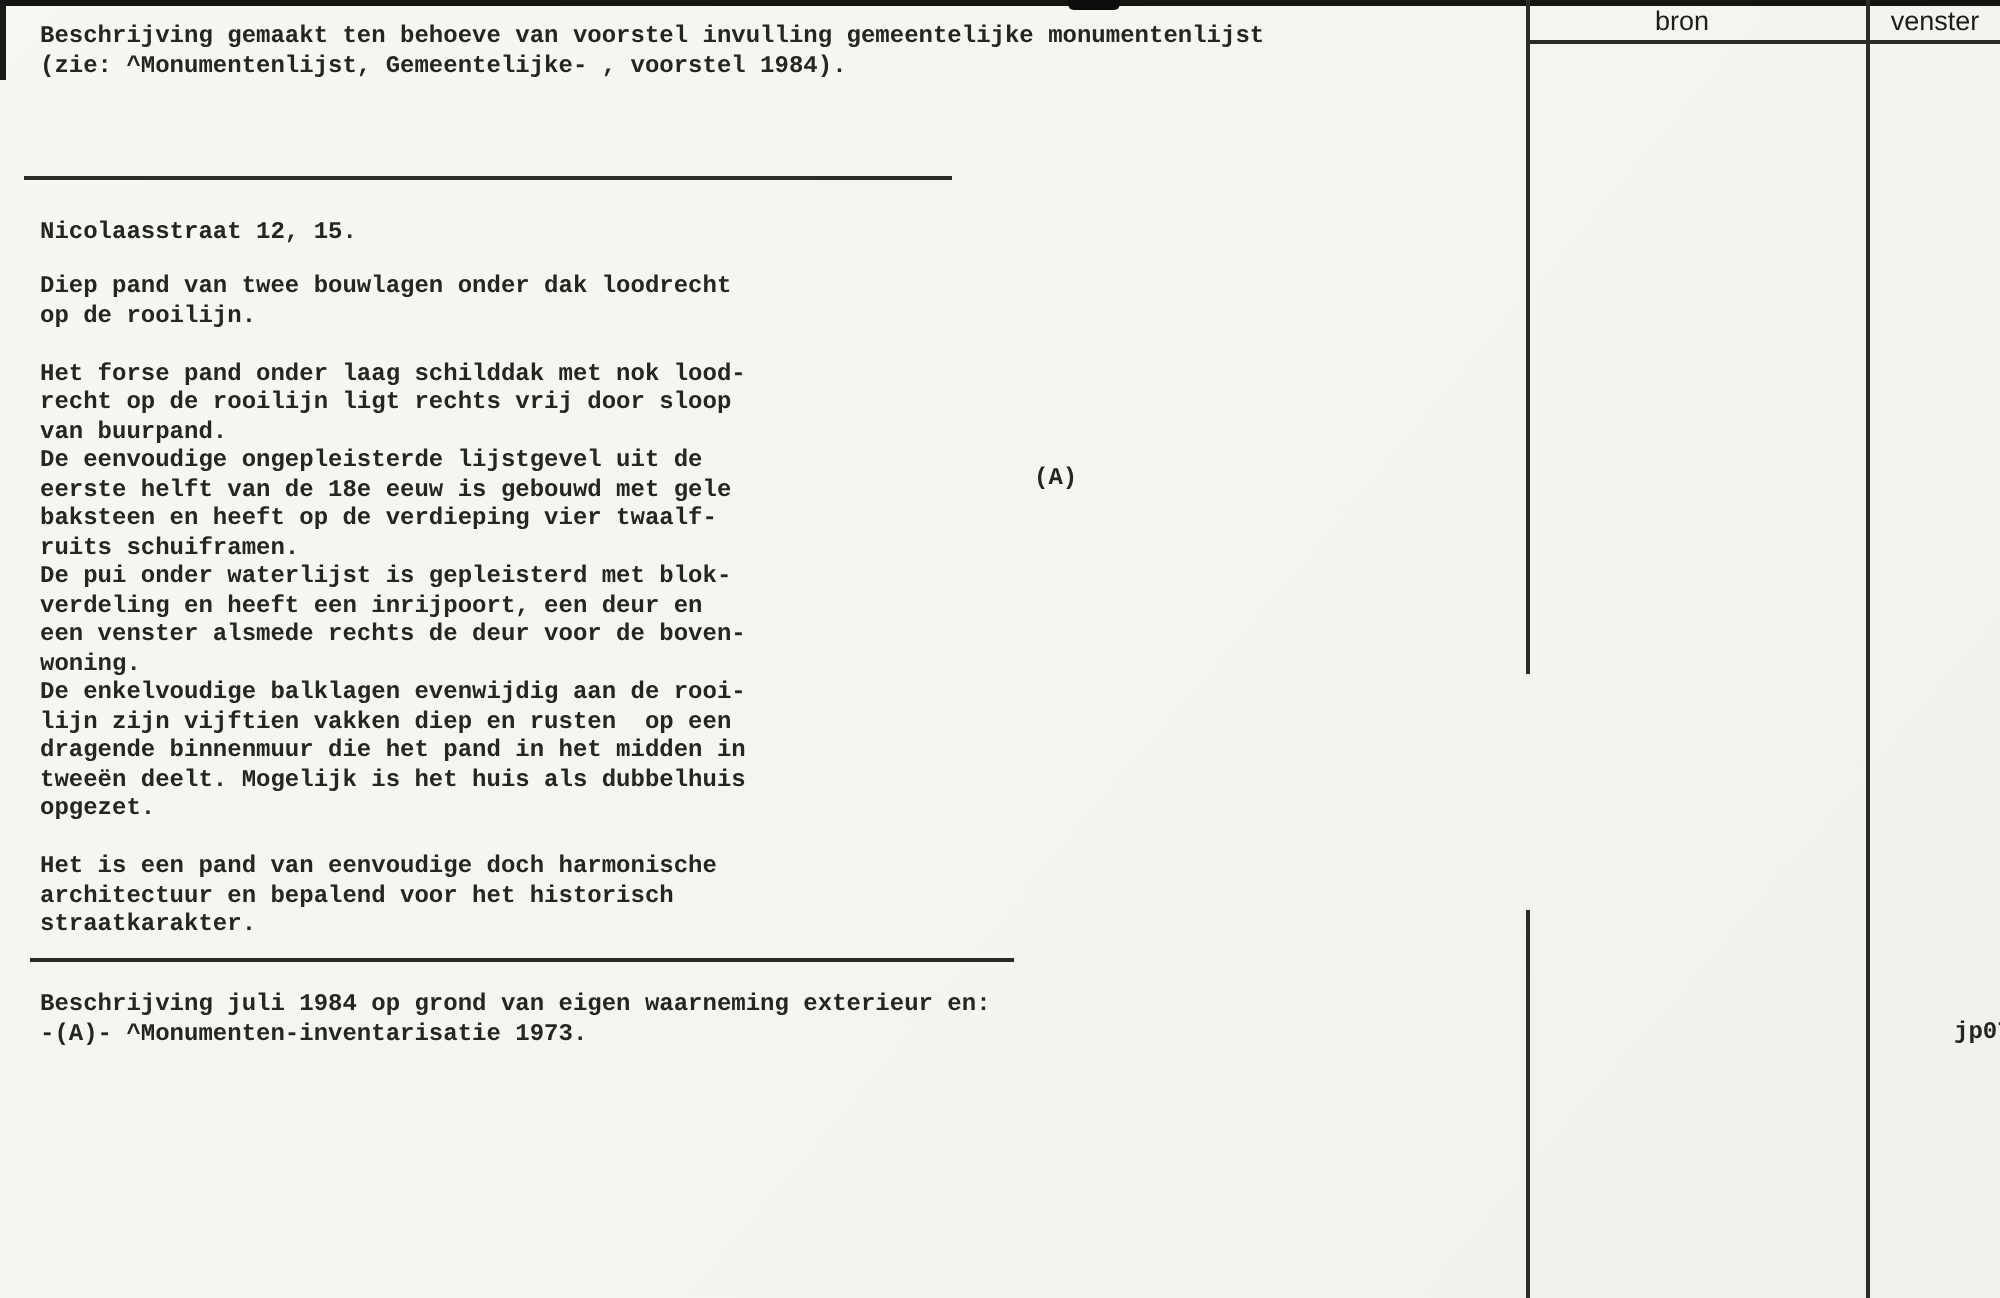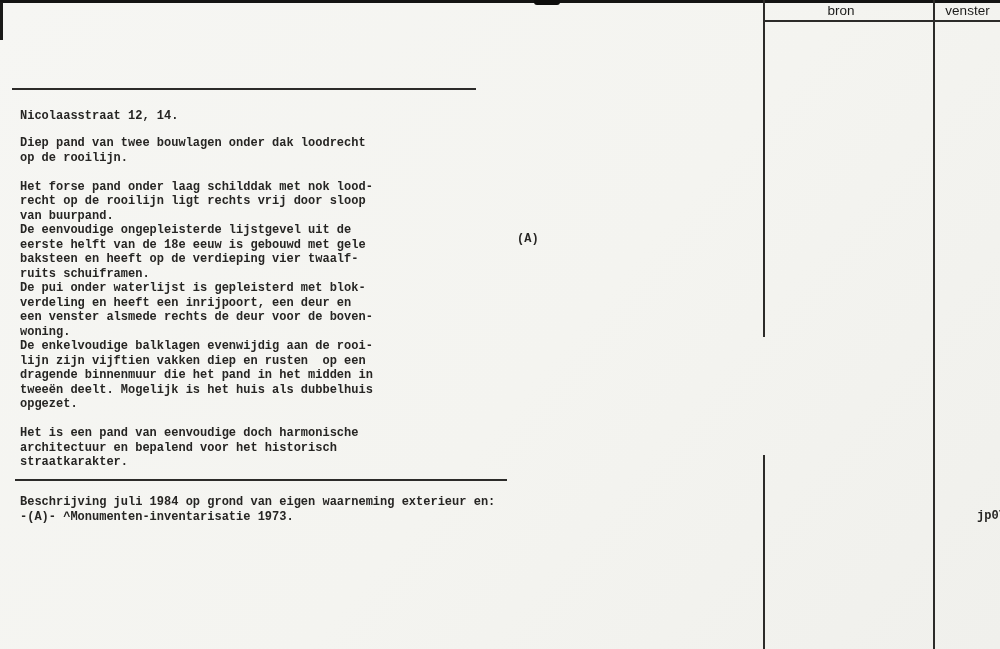--- a/index.html
+++ b/index.html
@@ -91,22 +91,24 @@
   <div class="left-smudge"></div>
 
   <div class="vline divider-bron-top"></div>
   <div class="vline divider-bron-bottom"></div>
   <div class="vline divider-verwerkt"></div>
   <div class="hline header-rule"></div>
 
   <div class="printed bron-header">bron</div>
   <div class="printed verwerkt-header">venster</div>
 
+  <div class="typed intro-note">Beschrijving gemaakt ten behoeve van voorstel invulling gemeentelijke monumentenlijst
+(zie: ^Monumentenlijst, Gemeentelijke- , voorstel 1984).</div>
   <div class="hline rule-top"></div>
-  <div class="typed address-heading">Nicolaasstraat 12, 14.</div>
+  <div class="typed address-heading">Nicolaasstraat 12, 15.</div>
   <div class="typed description">Diep pand van twee bouwlagen onder dak loodrecht
 op de rooilijn.
 
 Het forse pand onder laag schilddak met nok lood-
 recht op de rooilijn ligt rechts vrij door sloop
 van buurpand.
 De eenvoudige ongepleisterde lijstgevel uit de
 eerste helft van de 18e eeuw is gebouwd met gele
 baksteen en heeft op de verdieping vier twaalf-
 ruits schuiframen.

